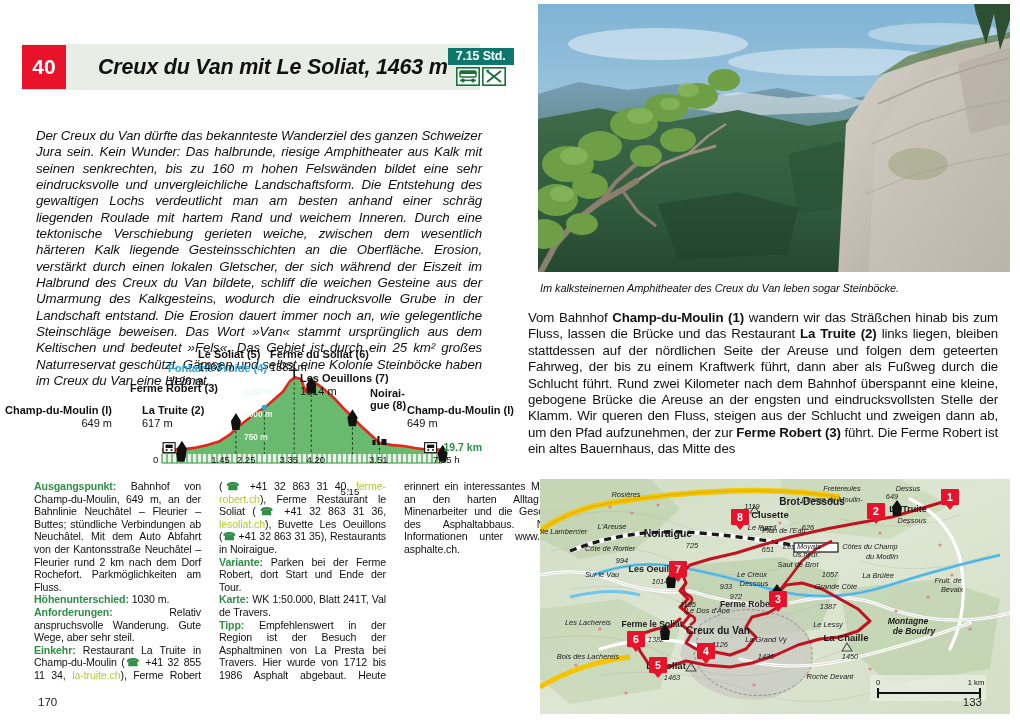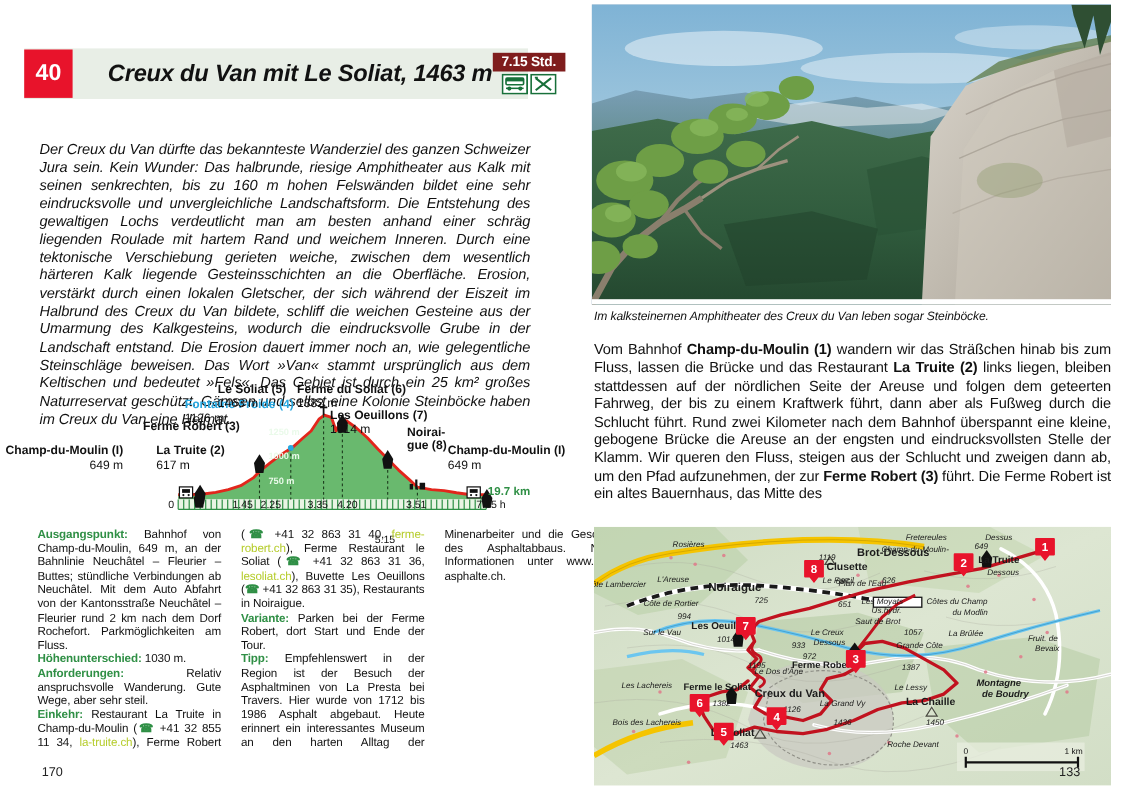--- a/index.html
+++ b/index.html
@@ -15,21 +15,21 @@
   .left-page { position:absolute; left:0; top:0; width:500px; height:727px; }
 
   .hdr { position:absolute; left:22px; top:44px; width:458px; height:46px;
          background:#e8eee6; display:flex; align-items:center; }
   .hdr-num { width:44px; height:44px; background:#e8132b; color:#fff;
              font-weight:bold; font-size:21px; display:flex; align-items:center;
              justify-content:center; flex:0 0 auto; margin-left:0px; }
   .hdr-title { flex:1 1 auto; padding-left:32px; font-style:italic; font-weight:bold;
                font-size:21.5px; color:#111; letter-spacing:-0.2px; white-space:nowrap; }
   .hdr-badge { flex:0 0 auto; width:66px; margin-right:4px; }
-  .badge-time { background:#7f1d1d; color:#fff; font-weight:bold; font-size:12.5px;
+  .badge-time { background:#0f766e; color:#fff; font-weight:bold; font-size:12.5px;
                 text-align:center; padding:1px 2px 2px; letter-spacing:-0.2px; }
   .badge-icons { display:flex; gap:2px; margin-top:2px; justify-content:center; }
   .badge-icons svg { display:block; }
 
   .lead { position:absolute; left:36px; top:106px; width:444px;
           font-style:italic; font-weight:bold; font-size:13.6px; color:#111;
           letter-spacing:-0.15px; }
   .intro { position:absolute; left:36px; top:128px; width:446px;
            font-style:italic; font-size:13.3px; line-height:16.35px; color:#111;
            text-align:justify; letter-spacing:-0.1px; }
@@ -62,21 +62,21 @@
   
   .right-page { position:absolute; left:510px; top:0; width:510px; height:727px; }
 
   .photo { position:absolute; left:28px; top:4px; width:472px; height:273px;
            overflow:hidden; background:#8fb5cf; }
   .photo svg { display:block; }
 
   .caption { position:absolute; left:30px; top:282px; width:470px;
              font-style:italic; font-size:11px; color:#111; letter-spacing:-0.1px; }
 
-  .rbody { position:absolute; left:30px; top:310px; width:470px;
+  .rbody { position:absolute; left:18px; top:310px; width:470px;
            font-size:13.3px; line-height:16.4px; color:#111; text-align:justify;
            letter-spacing:-0.12px; }
   .rbody b { font-weight:bold; }
 
   .map { position:absolute; left:30px; top:479px; width:470px; height:235px;
          overflow:hidden; border:0; background:#dbe5d0; }
   .map svg { display:block; }
 </style>
 </head>
 <body>
@@ -242,20 +242,21 @@
         </div>
     </div>
 
     <div class="infobox">
       <div class="infocols" id="infocols">
           <p><span class="k">Ausgangspunkt:</span> Bahnhof von Champ-du-Moulin, 649 m, an der Bahnlinie Neuchâtel – Fleurier – Buttes; stündliche Verbindungen ab Neuchâtel. Mit dem Auto Abfahrt von der Kantonsstraße Neuchâtel – Fleurier rund 2 km nach dem Dorf Rochefort. Parkmöglichkeiten am Fluss.</p>
           <p><span class="k">Höhenunterschied:</span> 1030 m.</p>
           <p><span class="k">Anforderungen:</span> Relativ anspruchsvolle Wanderung. Gute Wege, aber sehr steil.</p>
           <p><span class="k">Einkehr:</span> Restaurant La Truite in Champ-du-Moulin (<span class="tel">☎</span> +41 32 855 11 34, <span class="lnk">la-truite.ch</span>), Ferme Robert (<span class="tel">☎</span> +41 32 863 31 40, <span class="lnk">ferme-robert.ch</span>), Ferme Restaurant le Soliat (<span class="tel">☎</span> +41 32 863 31 36, <span class="lnk">lesoliat.ch</span>), Buvette Les Oeuillons (<span class="tel">☎</span> +41 32 863 31 35), Restaurants in Noiraigue.</p>
           <p><span class="k">Variante:</span> Parken bei der Ferme Robert, dort Start und Ende der Tour.</p>
+          <p><span class="k">Karte:</span> WK 1:50.000, Blatt 241T, Val de Travers.</p>
           <p><span class="k">Tipp:</span> Empfehlenswert in der Region ist der Besuch der Asphaltminen von La Presta bei Travers. Hier wurde von 1712 bis 1986 Asphalt abgebaut. Heute erinnert ein interessantes Museum an den harten Alltag der Minenarbeiter und die Geschichte des Asphaltabbaus. Nähere Informationen unter www.mines-asphalte.ch.</p>
         </div>
     </div>
 
     <div class="folio folio-l">170</div>
   </div>
 
   <div class="right-page">
 
     <div class="photo">

